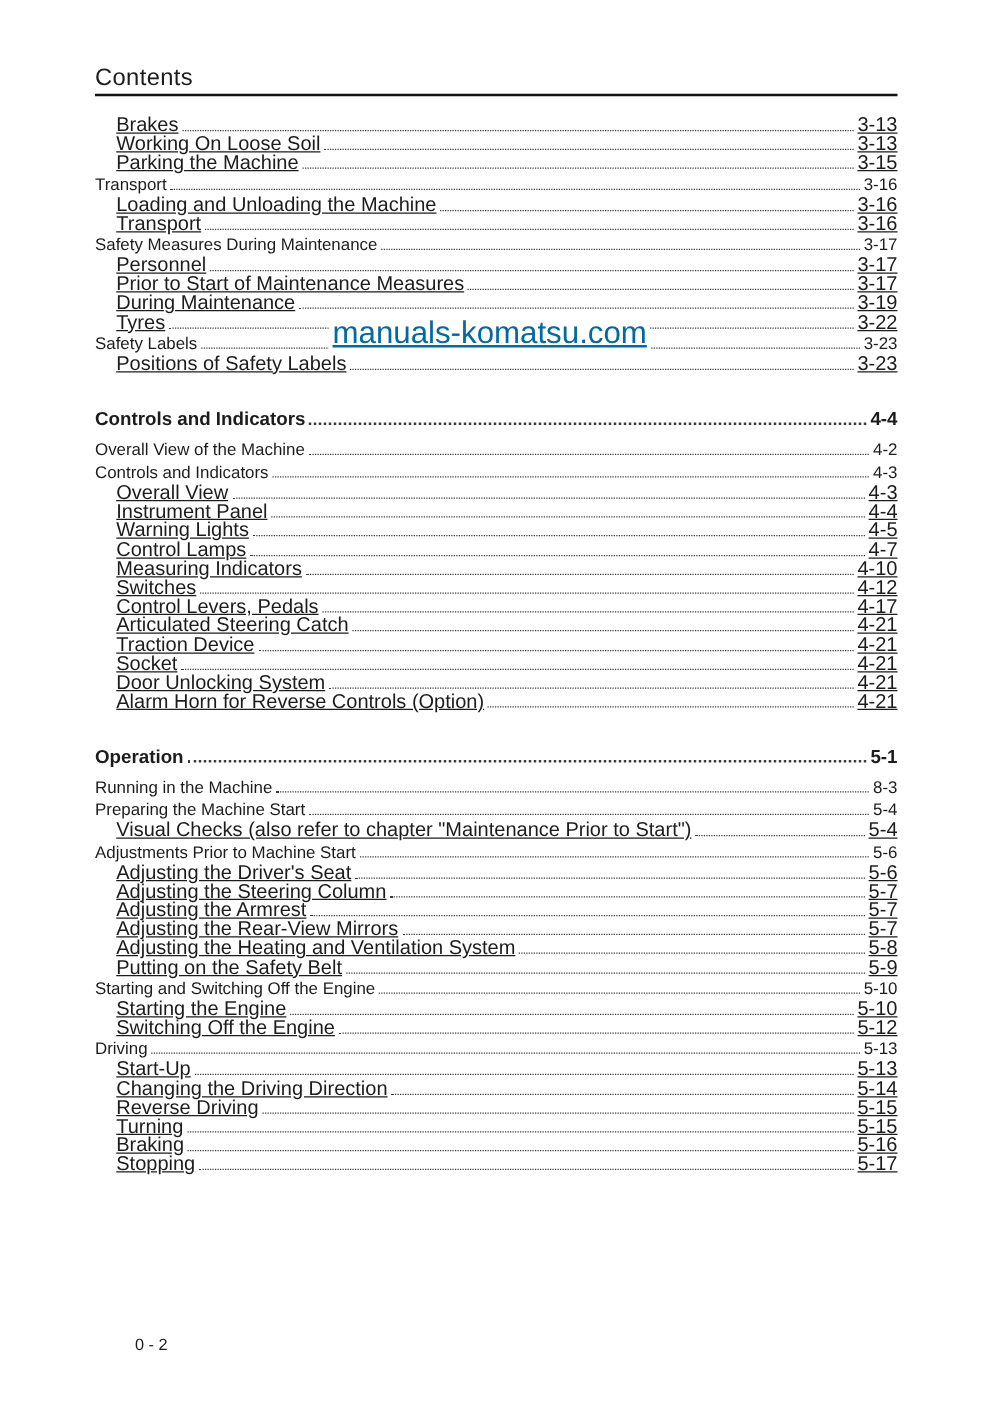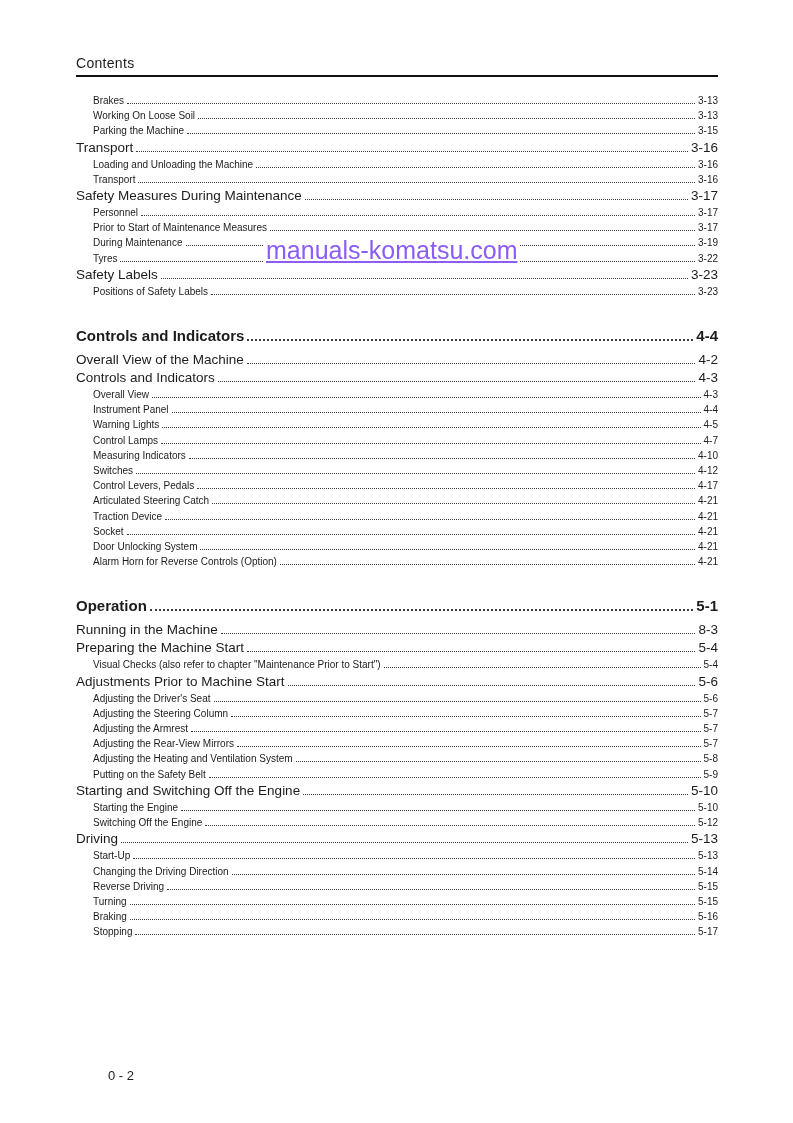--- a/index.html
+++ b/index.html
@@ -8,66 +8,67 @@
     position: relative;
     width: 793px;
     height: 1123px;
     background: #ffffff;
     font-family: "Liberation Sans", sans-serif;
     color: #1c1c1c;
     padding: 55px 75px 0 76px;
     overflow: hidden;
   }
   .header-title {
-    font-size: 14px;
+    font-size: 19px;
     line-height: 16px;
     letter-spacing: 0.3px;
   }
   .header-rule {
     margin-top: 4px;
     border-top: 2px solid #111111;
     width: 100%;
   }
   .toc { margin-top: 16px; width: 100%; }
   .toc-row { display: flex; align-items: baseline; }
   .toc-label { white-space: nowrap; }
   .toc-page { white-space: nowrap; }
   .toc-dots {
     flex: 1 1 auto;
     min-width: 8px;
     margin: 0 3px;
     border-bottom: 1.5px dotted #3c3c3c;
   }
   .level-sub {
-    font-size: 10px;
+    font-size: 16px;
     line-height: 15.2px;
     padding-left: 17px;
+    text-decoration: underline;
   }
   .level-section {
     font-size: 13.5px;
     line-height: 18px;
   }
   .level-chapter {
     font-size: 15px;
     font-weight: bold;
     line-height: 20px;
     margin-top: 27px;
     margin-bottom: 5px;
   }
   .level-chapter .toc-dots { border-bottom-width: 2px; }
   .watermark {
     position: absolute;
     left: 263px;
-    top: 236px;
+    top: 252px;
     font-size: 25px;
     line-height: 28px;
     background: #ffffff;
     padding: 0 3px;
     text-decoration: underline;
-    color: #8b5cf6;
+    color: #0369a1;
     z-index: 5;
     white-space: nowrap;
   }
   .footer {
     position: absolute;
     left: 76px;
     top: 1068px;
     font-size: 13px;
     margin-left: 32px;
   }

